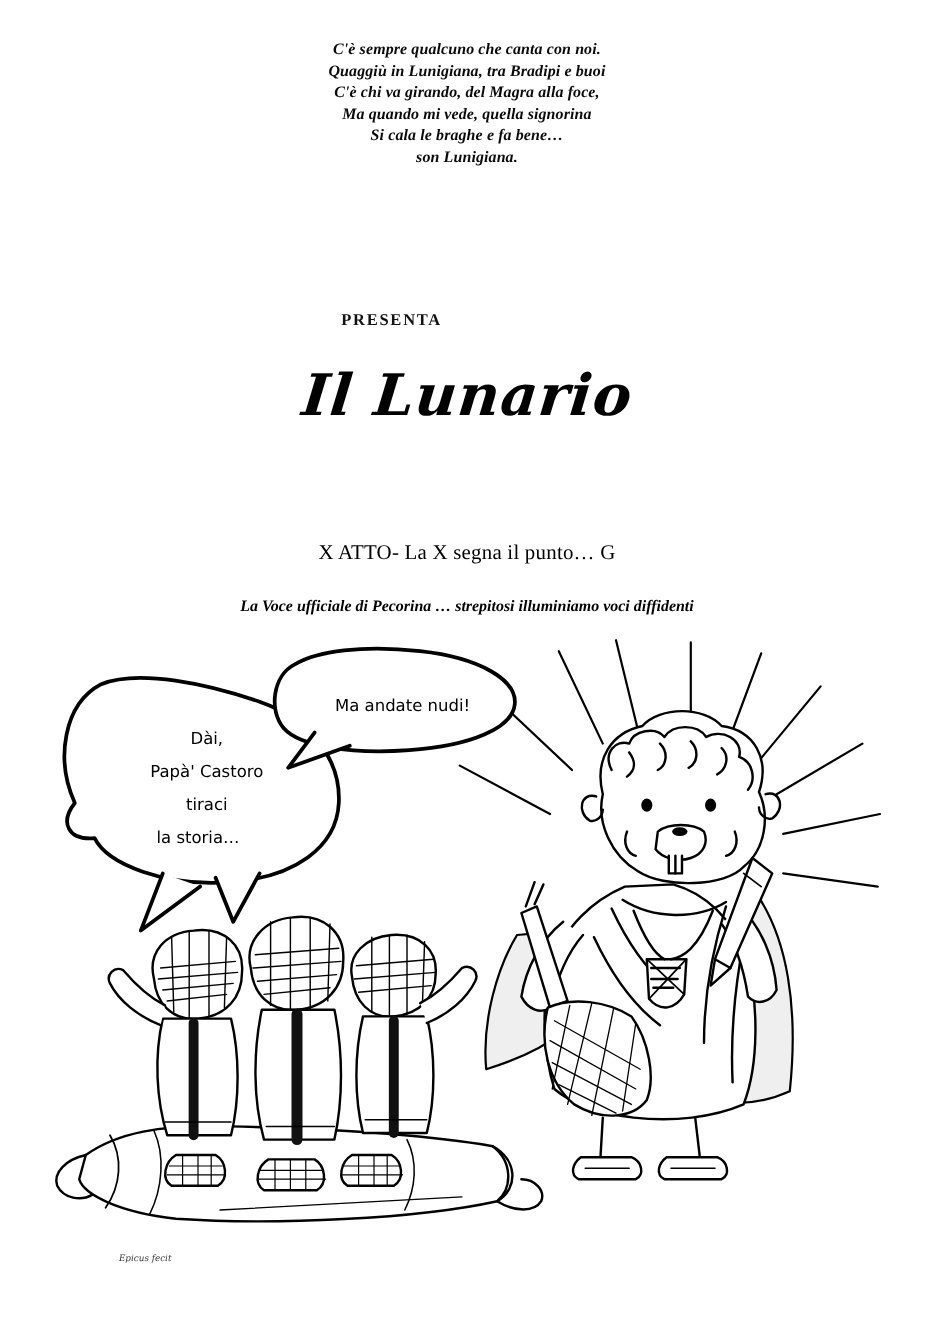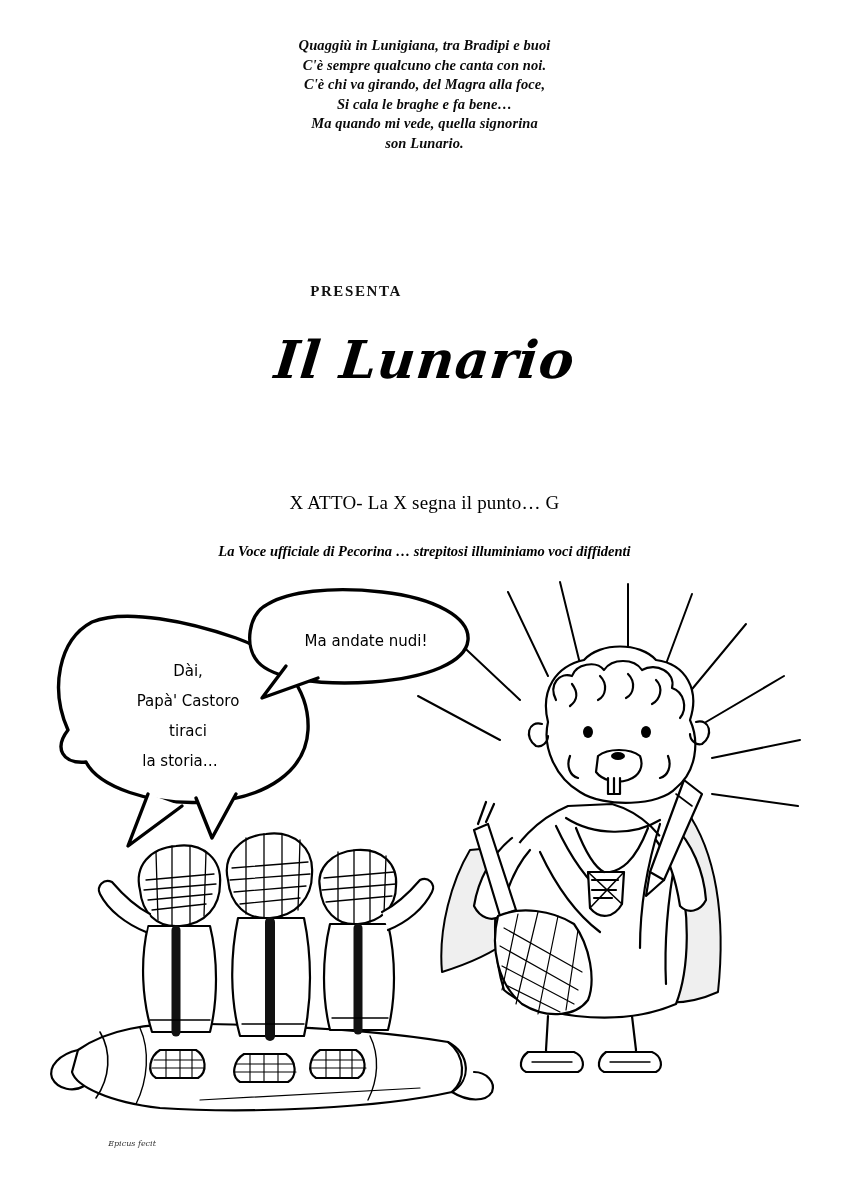--- a/index.html
+++ b/index.html
@@ -142,26 +142,26 @@
     font-size: 8px;
     fill: #333;
   }
 </style>
 </head>
 <body>
 
 <div class="page">
 
   <div class="verse">
+    <div>C'è sempre qualcuno che canta con noi.</div>
     <div>Quaggiù in Lunigiana, tra Bradipi e buoi</div>
-    <div>C'è sempre qualcuno che canta con noi.</div>
     <div>C'è chi va girando, del Magra alla foce,</div>
+    <div>Ma quando mi vede, quella signorina</div>
     <div>Si cala le braghe e fa bene…</div>
-    <div>Ma quando mi vede, quella signorina</div>
-    <div>son Lunario.</div>
+    <div>son Lunigiana.</div>
   </div>
 
 
   <div class="presenta">PRESENTA</div>
 
   <div class="lunario">
     <span class="lunario-text">Il Lunario</span>
   </div>
 
   <div class="atto">X ATTO- La X segna il punto… G</div>

